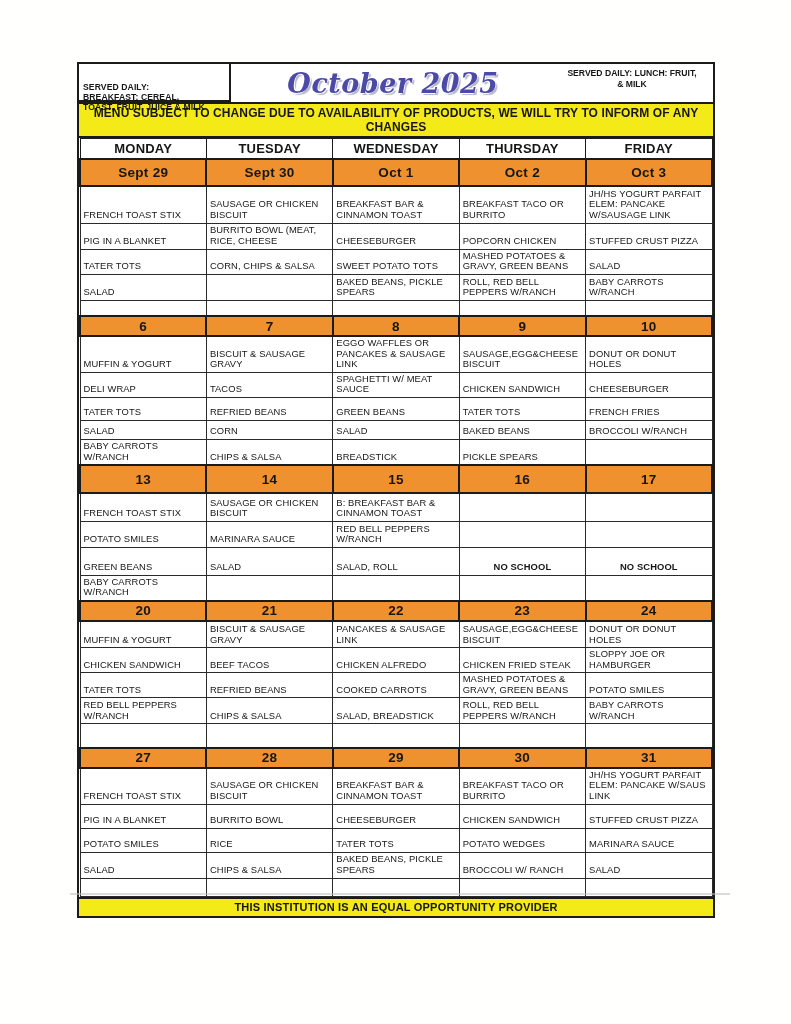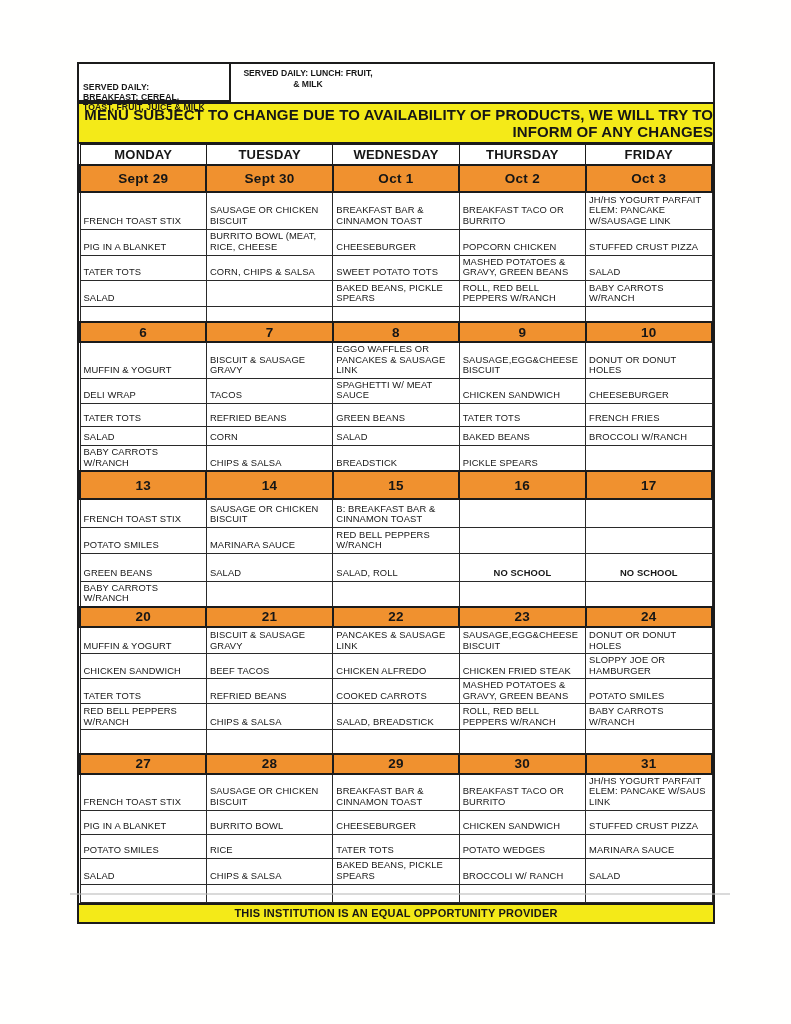--- a/index.html
+++ b/index.html
@@ -72,23 +72,23 @@
     font-weight: bold;
     text-align: center;
     line-height: 1.25;
   }
 
   
   .notice {
     background: var(--yellow, #f4ea18);
     border-top: 2px solid #1b1b1b;
     border-bottom: 2px solid #1b1b1b;
-    font-size: 15px;
-    font-weight: bold;
-    text-align: right;
+    font-size: 12px;
+    font-weight: bold;
+    text-align: center;
     padding: 2px 0 2px 0;
     letter-spacing: 0.1px;
   }
 
   
   table.calendar {
     width: 100%;
     border-collapse: collapse;
     table-layout: fixed;
   }
@@ -154,20 +154,23 @@
 <body>
 
 <div class="page">
   <div class="sheet">
 
     <div class="top-header">
       <div class="breakfast-box">
         <div>SERVED DAILY:</div>
         <div>BREAKFAST: CEREAL,</div>
         <div>TOAST, FRUIT, JUICE &amp; MILK</div>
+      </div>
+      <div class="title-zone">
+        <span class="big-title">October 2025</span>
       </div>
       <div class="lunch-note">
         <div>SERVED DAILY: LUNCH: FRUIT,</div>
         <div>&amp; MILK</div>
       </div>
     </div>
 
     <div class="notice">MENU SUBJECT TO CHANGE DUE TO AVAILABILITY OF PRODUCTS, WE WILL TRY TO INFORM OF ANY CHANGES</div>
 
     <table class="calendar">

